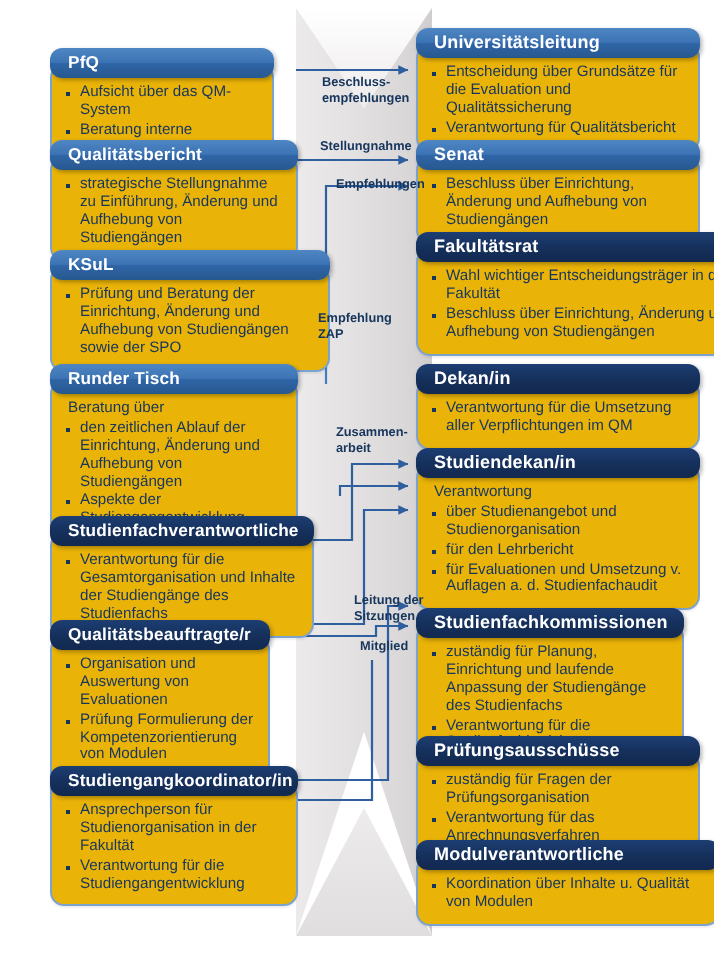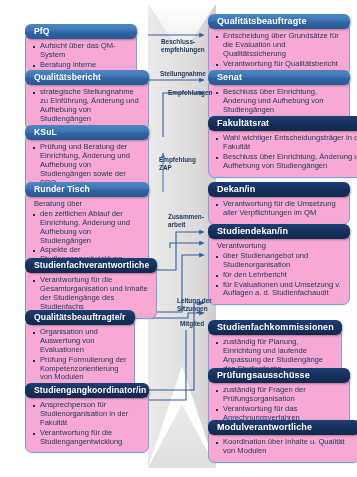--- a/index.html
+++ b/index.html
@@ -59,21 +59,21 @@
   }
   .hdr.light{
     background:linear-gradient(to bottom,#4f87c4 0%,#3b73b4 48%,#2f65a6 52%,#27588f 100%);
   }
   .hdr.dark{
     background:linear-gradient(to bottom,#1d3e73 0%,#15305c 50%,#12294f 100%);
   }
   .body{
     position:relative;
     margin-top:-7px;
-    background:#f9a8d4;
+    background:#eab308;
     border:1px solid #7ba3d0;
     border-radius:7px;
     box-sizing:border-box;
     padding:9px 6px 5px 7px;
     color:#17365d;
     z-index:1;
     box-shadow:0 1px 1px rgba(0,0,0,.07);
   }
   .body ul{margin:0;padding:0;list-style:none;}
   .body li{
@@ -161,21 +161,21 @@
 
     <div class="node" style="left:25px;top:70px;width:124px;">
       <div class="hdr light">Qualitätsbericht</div>
       <div class="body">
         <ul>
           <li>strategische Stellungnahme zu Einführung, Änderung und Aufhebung von Studiengängen</li>
         </ul>
       </div>
     </div>
 
-    <div class="node" style="left:25px;top:125px;width:124px;">
+    <div class="node" style="left:25px;top:125px;width:140px;">
       <div class="hdr light">KSuL</div>
       <div class="body">
         <ul>
           <li>Prüfung und Beratung der Einrichtung, Änderung und Aufhebung von Studiengängen sowie der SPO</li>
         </ul>
       </div>
     </div>
 
     <div class="node" style="left:25px;top:182px;width:124px;">
       <div class="hdr light">Runder Tisch</div>
@@ -216,21 +216,21 @@
           <li>Verantwortung für die Studiengangentwicklung</li>
         </ul>
       </div>
     </div>
 
   </div>
 
   <div class="col-right">
 
     <div class="node" style="left:208px;top:14px;width:142px;">
-      <div class="hdr light">Qualitätsbeauftragte</div>
+      <div class="hdr light">Universitätsleitung</div>
       <div class="body">
         <ul>
           <li>Entscheidung über Grundsätze für die Evaluation und Qualitätssicherung</li>
           <li>Verantwortung für Qualitätsbericht</li>
         </ul>
       </div>
     </div>
 
     <div class="node" style="left:208px;top:70px;width:142px;">
       <div class="hdr light">Senat</div>
@@ -265,21 +265,21 @@
       <div class="body">
         <p class="lead">Verantwortung</p>
         <ul>
           <li>über Studienangebot und Studienorganisation</li>
           <li>für den Lehrbericht</li>
           <li>für Evaluationen und Umsetzung v. Auflagen a. d. Studienfachaudit</li>
         </ul>
       </div>
     </div>
 
-    <div class="node" style="left:208px;top:304px;width:134px;margin-top:16px;">
+    <div class="node" style="left:208px;top:304px;width:134px;">
       <div class="hdr dark">Studienfachkommissionen</div>
       <div class="body">
         <ul>
           <li>zuständig für Planung, Einrichtung und laufende Anpassung der Studiengänge des Studienfachs</li>
           <li>Verantwortung für die  Studienfachberichte</li>
         </ul>
       </div>
     </div>
 
     <div class="node" style="left:208px;top:368px;width:142px;border-radius:21px;">

